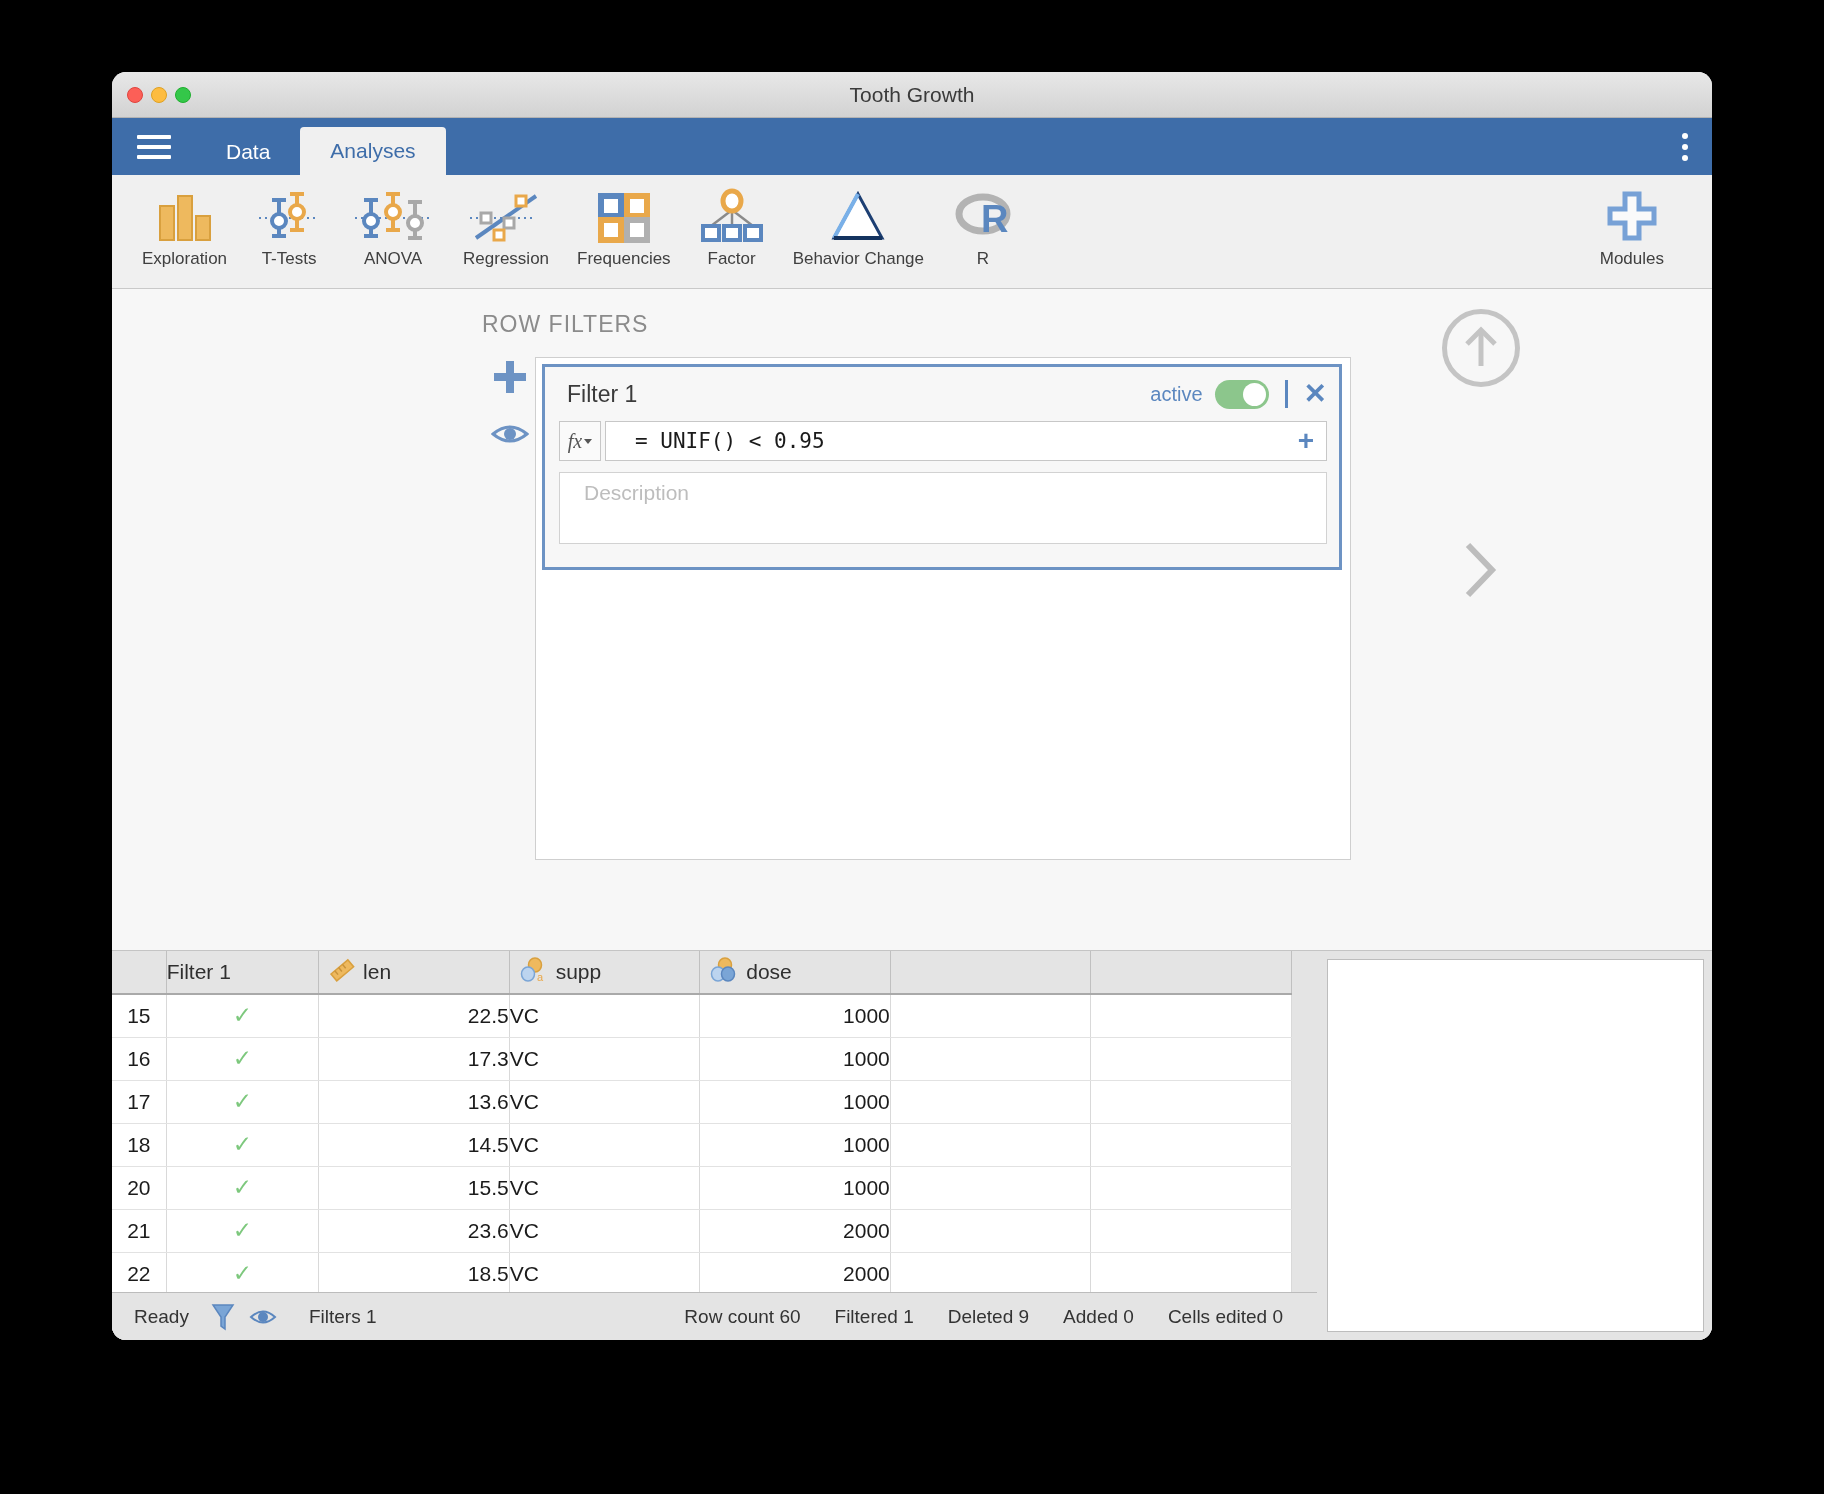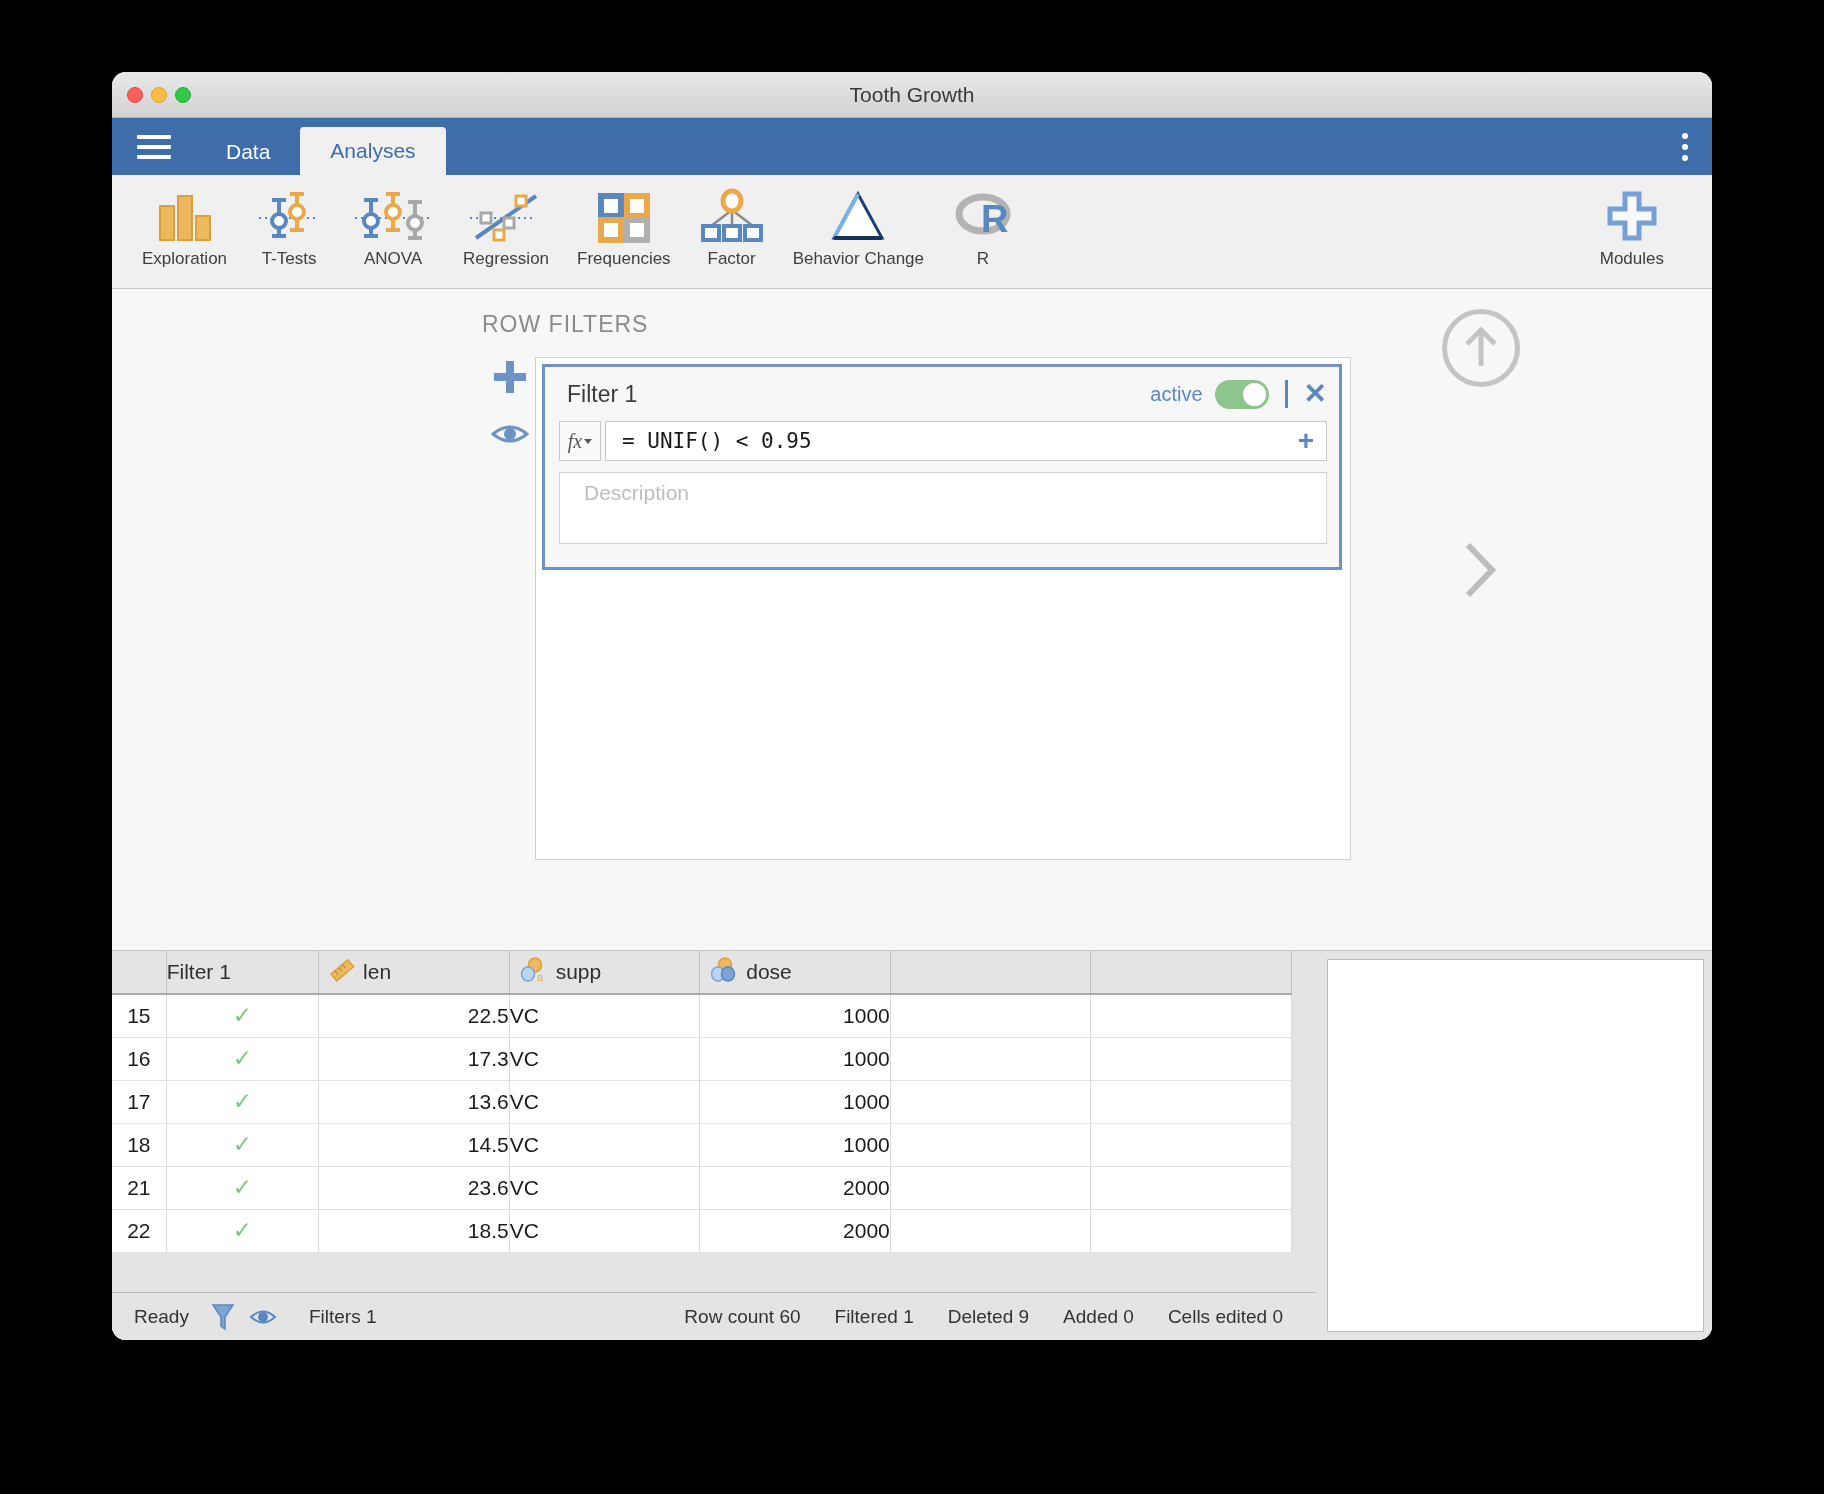--- a/index.html
+++ b/index.html
@@ -144,21 +144,21 @@
 
   #formula-row { display: flex; align-items: stretch; padding: 0 12px 0 14px; gap: 4px; }
   #fx-btn {
     width: 42px; height: 40px; border: 1px solid #c7c7c7; background: #fafafa;
     display: flex; align-items: center; justify-content: center; gap: 2px; cursor: pointer;
   }
   #fx-btn .fx { font-family: "Liberation Serif", serif; font-style: italic; font-size: 20px; color: #555; }
   #fx-btn .caret { width: 0; height: 0; border-left: 4px solid transparent; border-right: 4px solid transparent; border-top: 5px solid #555; }
   #formula-field {
     flex: 1 1 auto; height: 40px; background: #fff; border: 1px solid #c7c7c7;
-    display: flex; align-items: center; padding: 0 16px; position: relative;
+    display: flex; align-items: center; padding: 0 29px; position: relative;
   }
   #formula-text { font-family: "DejaVu Sans Mono", monospace; font-size: 21px; color: #1a1a1a; }
   #formula-plus { position: absolute; right: 12px; font-size: 28px; color: #5b87bf; font-weight: bold; cursor: pointer; line-height: 1; }
   #desc-field {
     margin: 11px 12px 0 14px; height: 72px; background: #fff;
     border: 1px solid #d2d2d2; padding: 8px 24px;
   }
   #desc-placeholder { font-size: 21px; color: #bdbdbd; }
 
   #up-arrow {
@@ -534,20 +534,29 @@
             <tr>
               <td class="rownum">18</td>
               <td class="filtcell"><span class="chk">✓</span></td>
               <td class="num">14.5</td>
               <td class="txt">VC</td>
               <td class="num">1000</td>
               <td></td>
               <td></td>
             </tr>
             <tr>
+              <td class="rownum">20</td>
+              <td class="filtcell"><span class="chk">✓</span></td>
+              <td class="num">15.5</td>
+              <td class="txt">VC</td>
+              <td class="num">1000</td>
+              <td></td>
+              <td></td>
+            </tr>
+            <tr>
               <td class="rownum">21</td>
               <td class="filtcell"><span class="chk">✓</span></td>
               <td class="num">23.6</td>
               <td class="txt">VC</td>
               <td class="num">2000</td>
               <td></td>
               <td></td>
             </tr>
             <tr>
               <td class="rownum">22</td>

